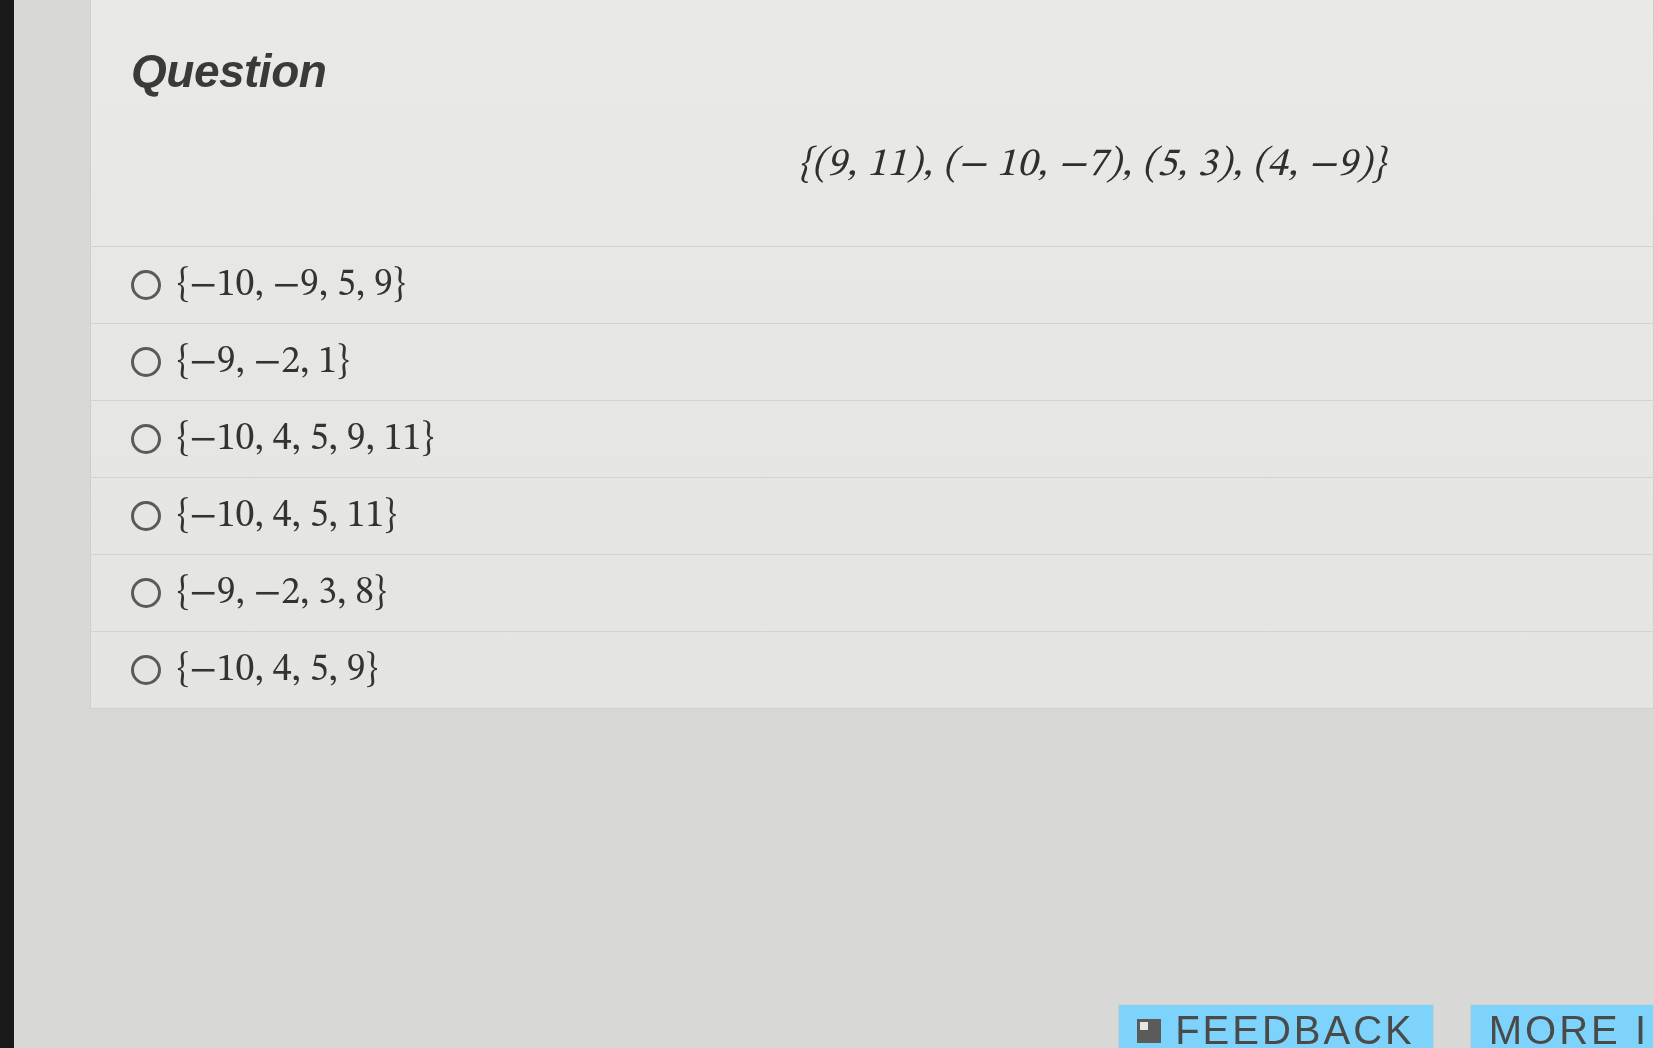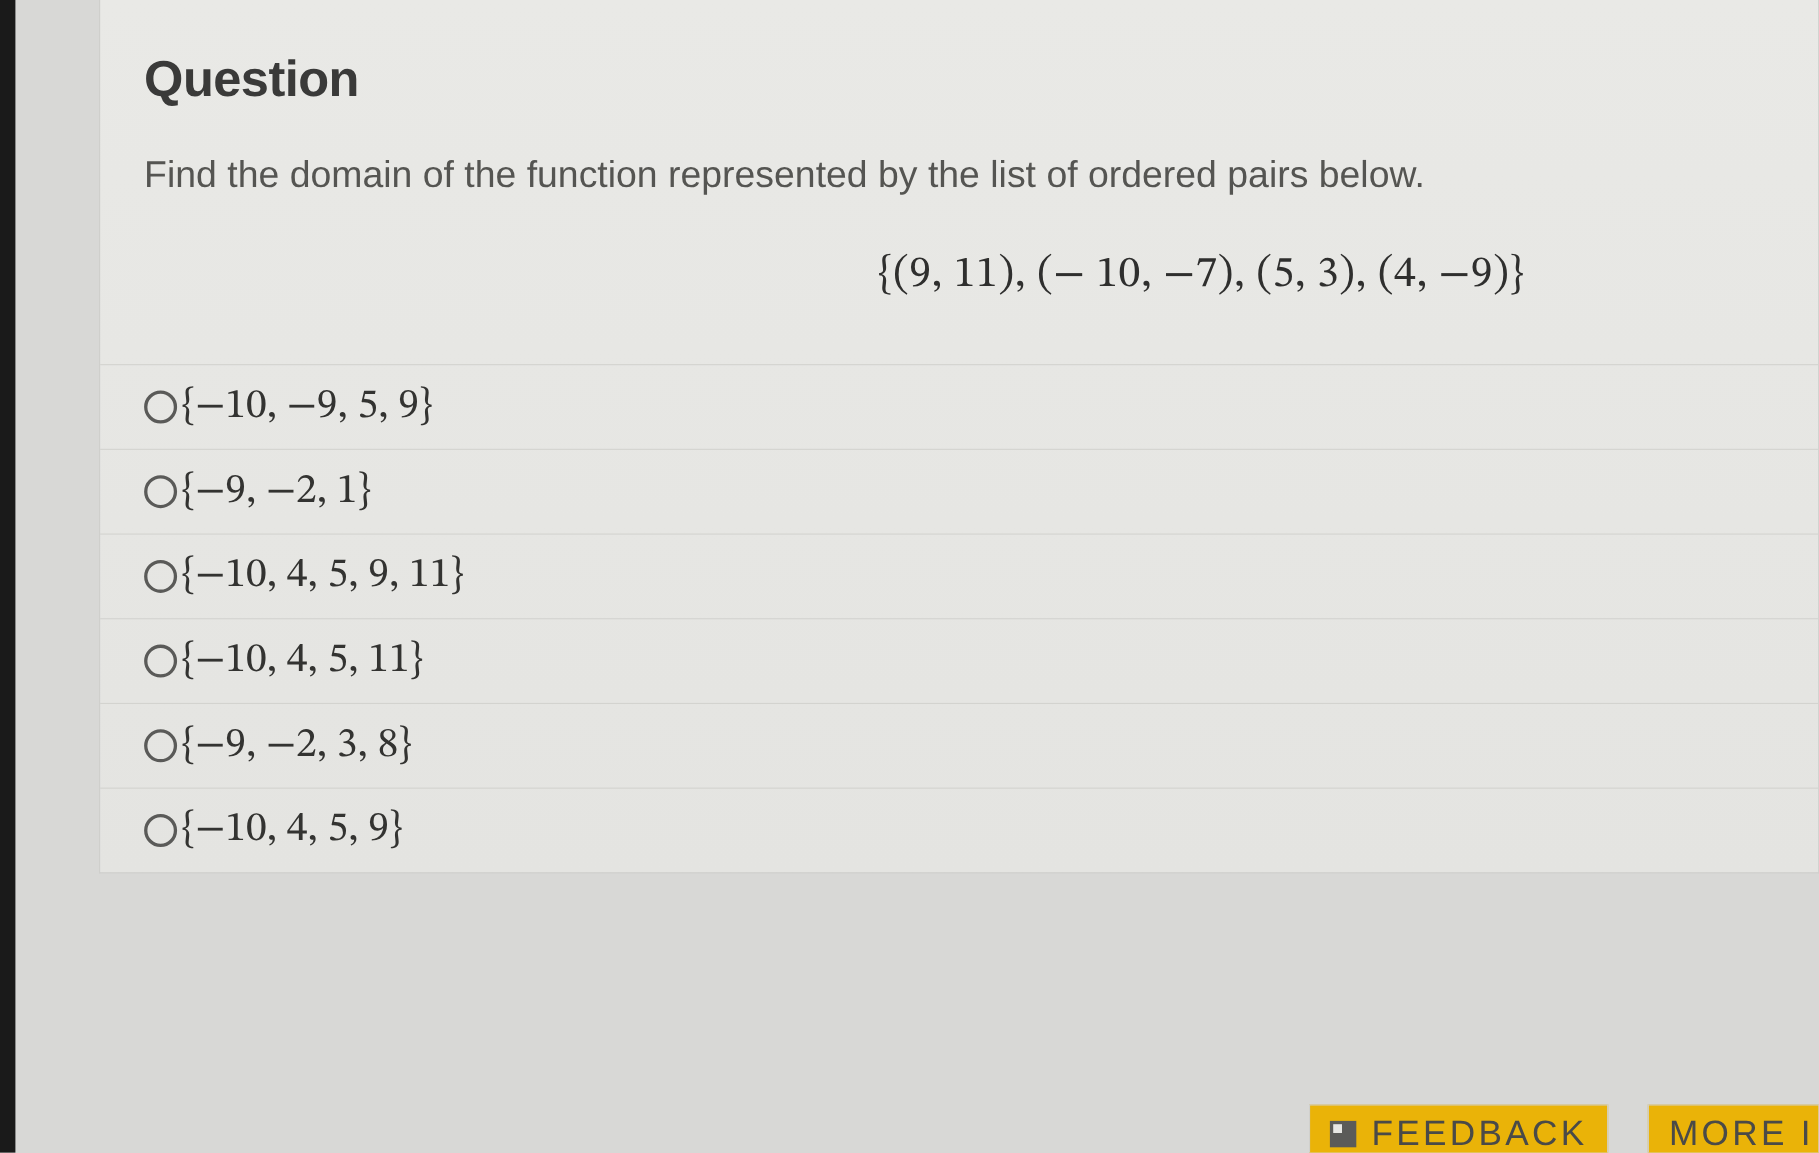--- a/index.html
+++ b/index.html
@@ -19,20 +19,21 @@
   }
   .card {
     background: linear-gradient(to bottom, #e9e9e6, #e4e4e1);
     border: 1px solid #cfcfcc;
     border-top: none;
     margin-top: 0;
     width: 1564px;
   }
   .card-inner {
     padding: 30px 40px 0 40px;
+    font-style: italic;
   }
   .q-title {
     font-size: 46px;
     font-weight: 600;
     color: #3a3a39;
     margin-top: 14px;
     margin-bottom: 42px;
     letter-spacing: -0.5px;
   }
   .prompt {
@@ -55,21 +56,21 @@
     padding: 28px 40px;
     font-size: 32px;
     color: #555552;
   }
   .options { }
   .option-row {
     display: flex;
     align-items: center;
     border-top: 1px solid #d3d3cf;
     padding: 14px 40px;
-    gap: 4px;
+    gap: 16px;
     cursor: pointer;
   }
   .radio {
     width: 30px;
     height: 30px;
     border: 3px solid #5a5a58;
     border-radius: 50%;
     flex: 0 0 30px;
     background: transparent;
   }
@@ -87,26 +88,26 @@
     display: flex;
     justify-content: flex-end;
     align-items: flex-end;
     gap: 36px;
     padding-right: 0;
   }
   .footer-btn {
     display: flex;
     align-items: center;
     gap: 14px;
-    font-size: 32px;
+    font-size: 40px;
     letter-spacing: 3px;
     color: #4a4a48;
     font-weight: 500;
     padding: 8px 18px 0 18px;
-    background: #eab308;
+    background: #7dd3fc;
     border-top: 1px solid #d0d0cd;
     border-left: 1px solid #d0d0cd;
     border-right: 1px solid #d0d0cd;
     height: 44px;
     overflow: hidden;
   }
   .flag-icon {
     width: 24px;
     height: 24px;
     background: #5b5b59;
@@ -129,21 +130,20 @@
 </style>
 </head>
 <body>
 
 <div class="page">
   <div class="left-edge"></div>
 
   <div class="card">
     <div class="card-inner">
       <h1 class="q-title">Question</h1>
-      <p class="prompt">Find the domain of the function represented by the list of ordered pairs below.</p>
       <div class="formula">{(9, 11), (− 10, −7), (5, 3), (4, −9)}</div>
     </div>
 
 
     <div class="options">
       <div class="option-row">
         <span class="radio"></span>
         <span class="opt-text">{−10, −9, 5, 9}</span>
       </div>
       <div class="option-row">

